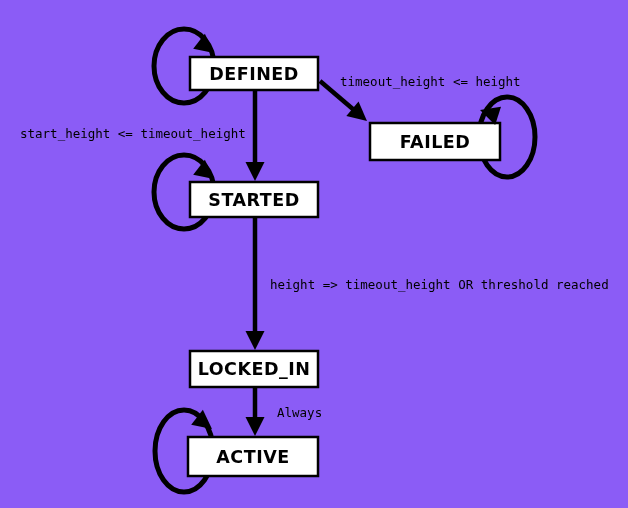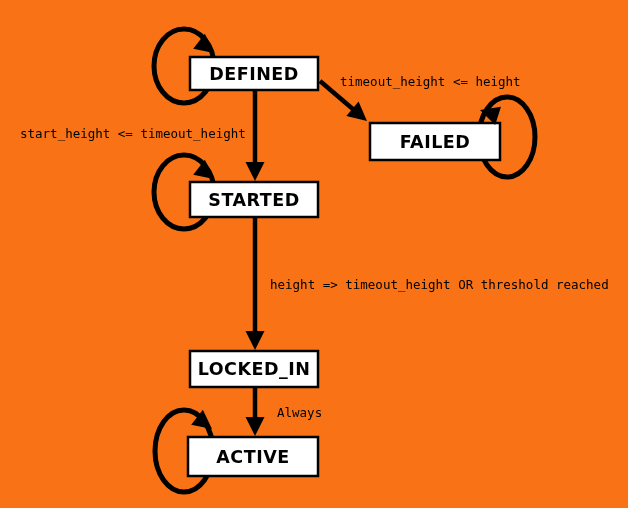--- a/index.html
+++ b/index.html
@@ -4,21 +4,21 @@
 <style>
   html, body {
     margin: 0;
     padding: 0;
     background: #ffffff;
   }
   .stage {
     position: relative;
     width: 628px;
     height: 508px;
-    background: #f97316;
+    background: #8b5cf6;
     overflow: hidden;
   }
   svg {
     display: block;
   }
   .state-box {
     fill: #ffffff;
     stroke: #000000;
     stroke-width: 2.5;
   }

